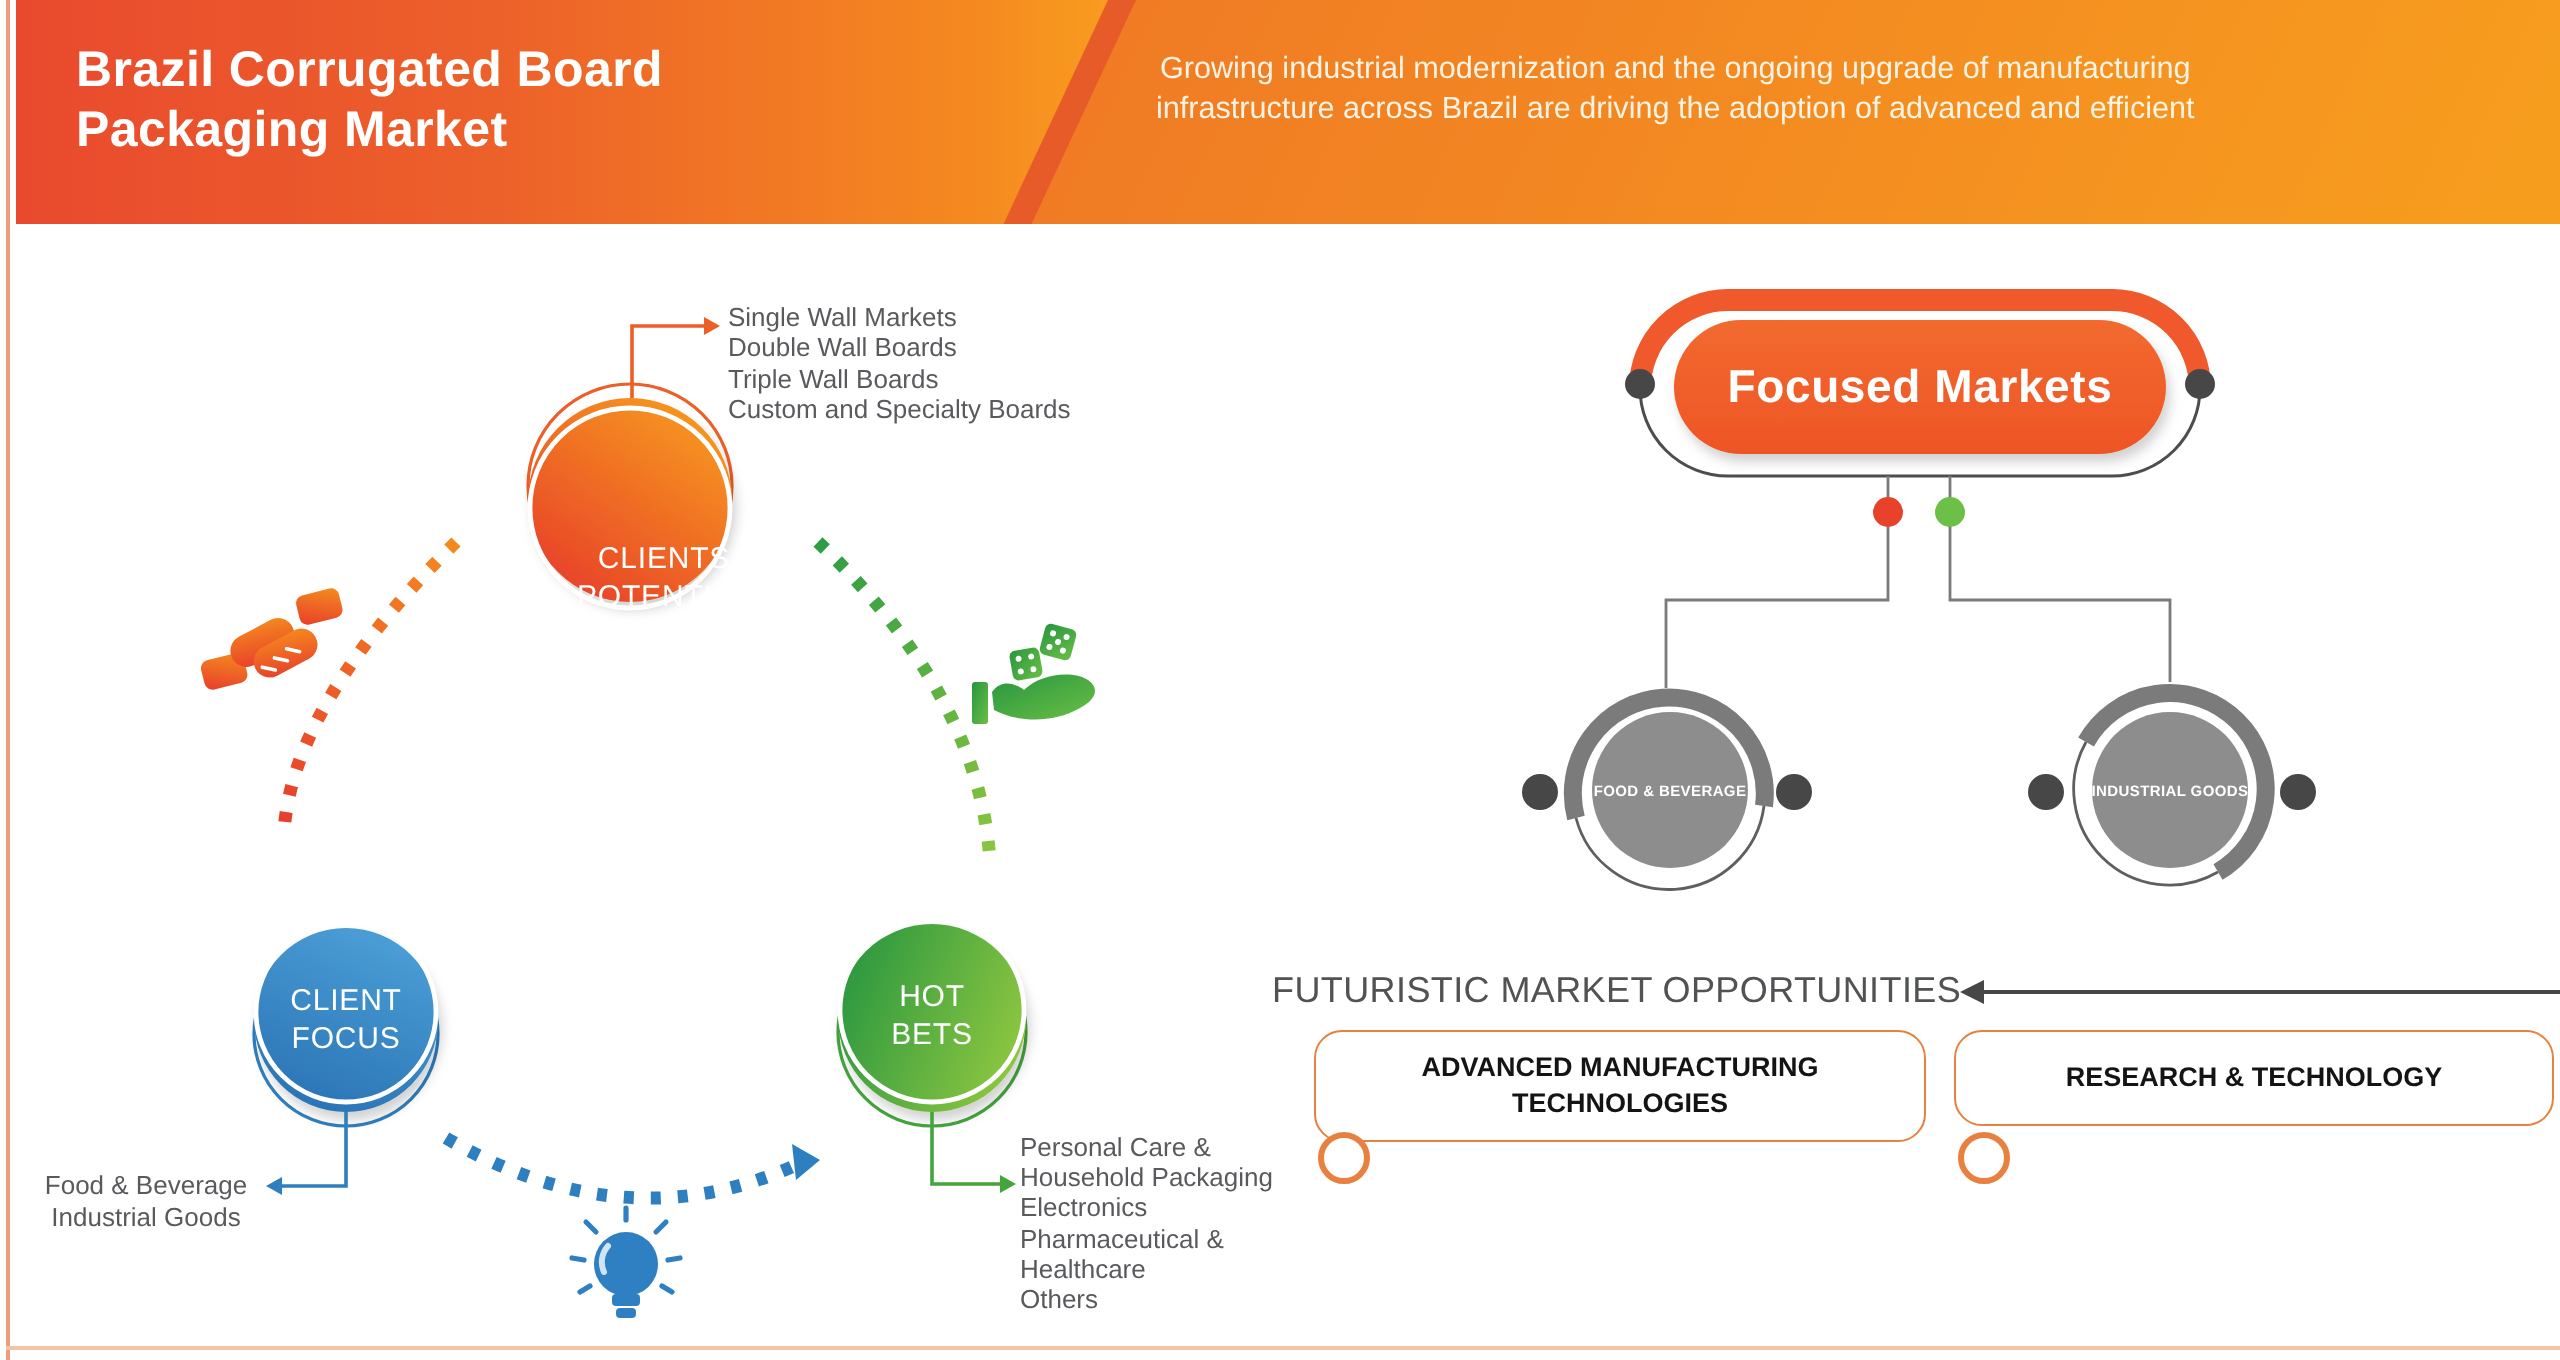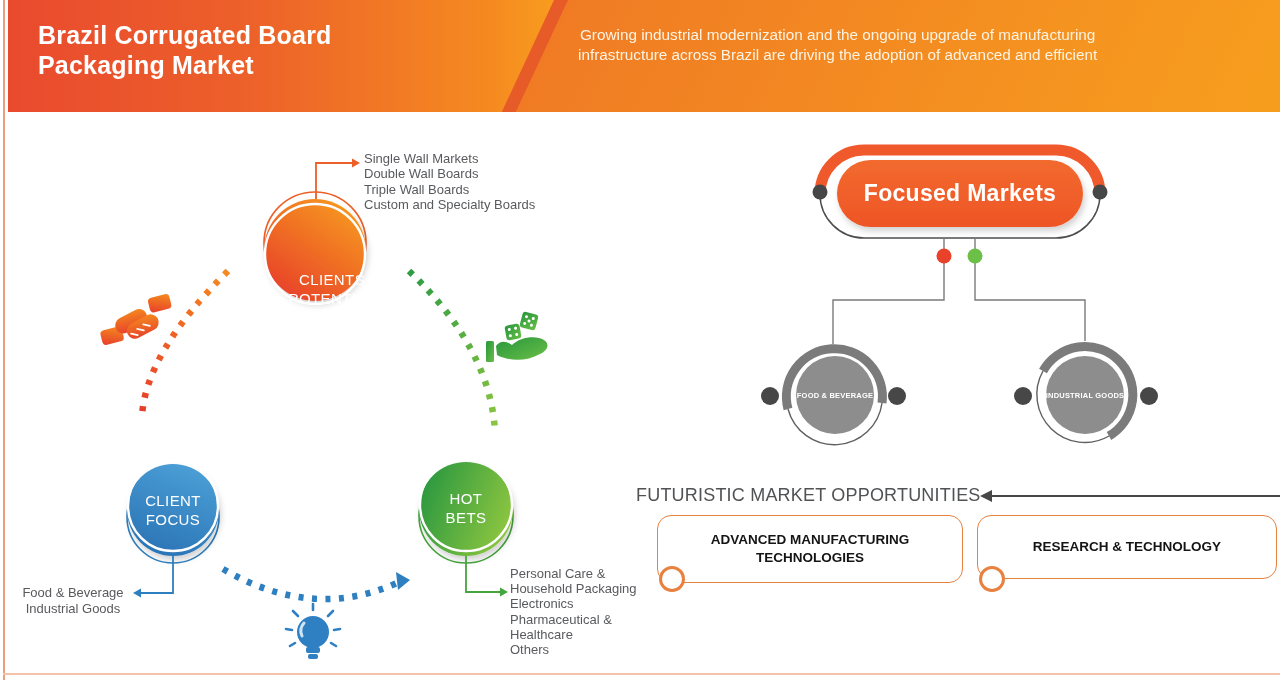--- a/index.html
+++ b/index.html
@@ -245,24 +245,24 @@
     <span>Pharmaceutical &amp;</span>
     <span>Healthcare</span>
     <span>Others</span>
   </div>
 
   <div class="txt fm-title" style="left:837px;top:180px;width:246px;">Focused Markets</div>
   <div class="txt node-label" style="left:793px;top:391px;width:84px;">FOOD &amp; BEVERAGE</div>
   <div class="txt node-label" style="left:1043px;top:391px;width:84px;">INDUSTRIAL GOODS</div>
 
   <div class="txt opp-heading" style="left:636px;top:485px;">FUTURISTIC MARKET OPPORTUNITIES</div>
-  <div class="opp-box" style="left:657px;top:515px;width:306px;height:68px;">
+  <div class="opp-box" style="left:657px;top:515px;width:306px;height:56px;">
     <span>ADVANCED MANUFACTURING TECHNOLOGIES</span>
   </div>
-  <div class="opp-box" style="left:977px;top:515px;width:300px;height:64px;">
+  <div class="opp-box" style="left:977px;top:515px;width:300px;height:48px;">
     <span>RESEARCH &amp; TECHNOLOGY</span>
   </div>
   <div class="corner-dot" style="left:659px;top:566px;"></div>
   <div class="corner-dot" style="left:979px;top:566px;"></div>
 
   <div class="frame-left"></div>
   <div class="frame-bottom"></div>
 </div>
 
 </body></html>

